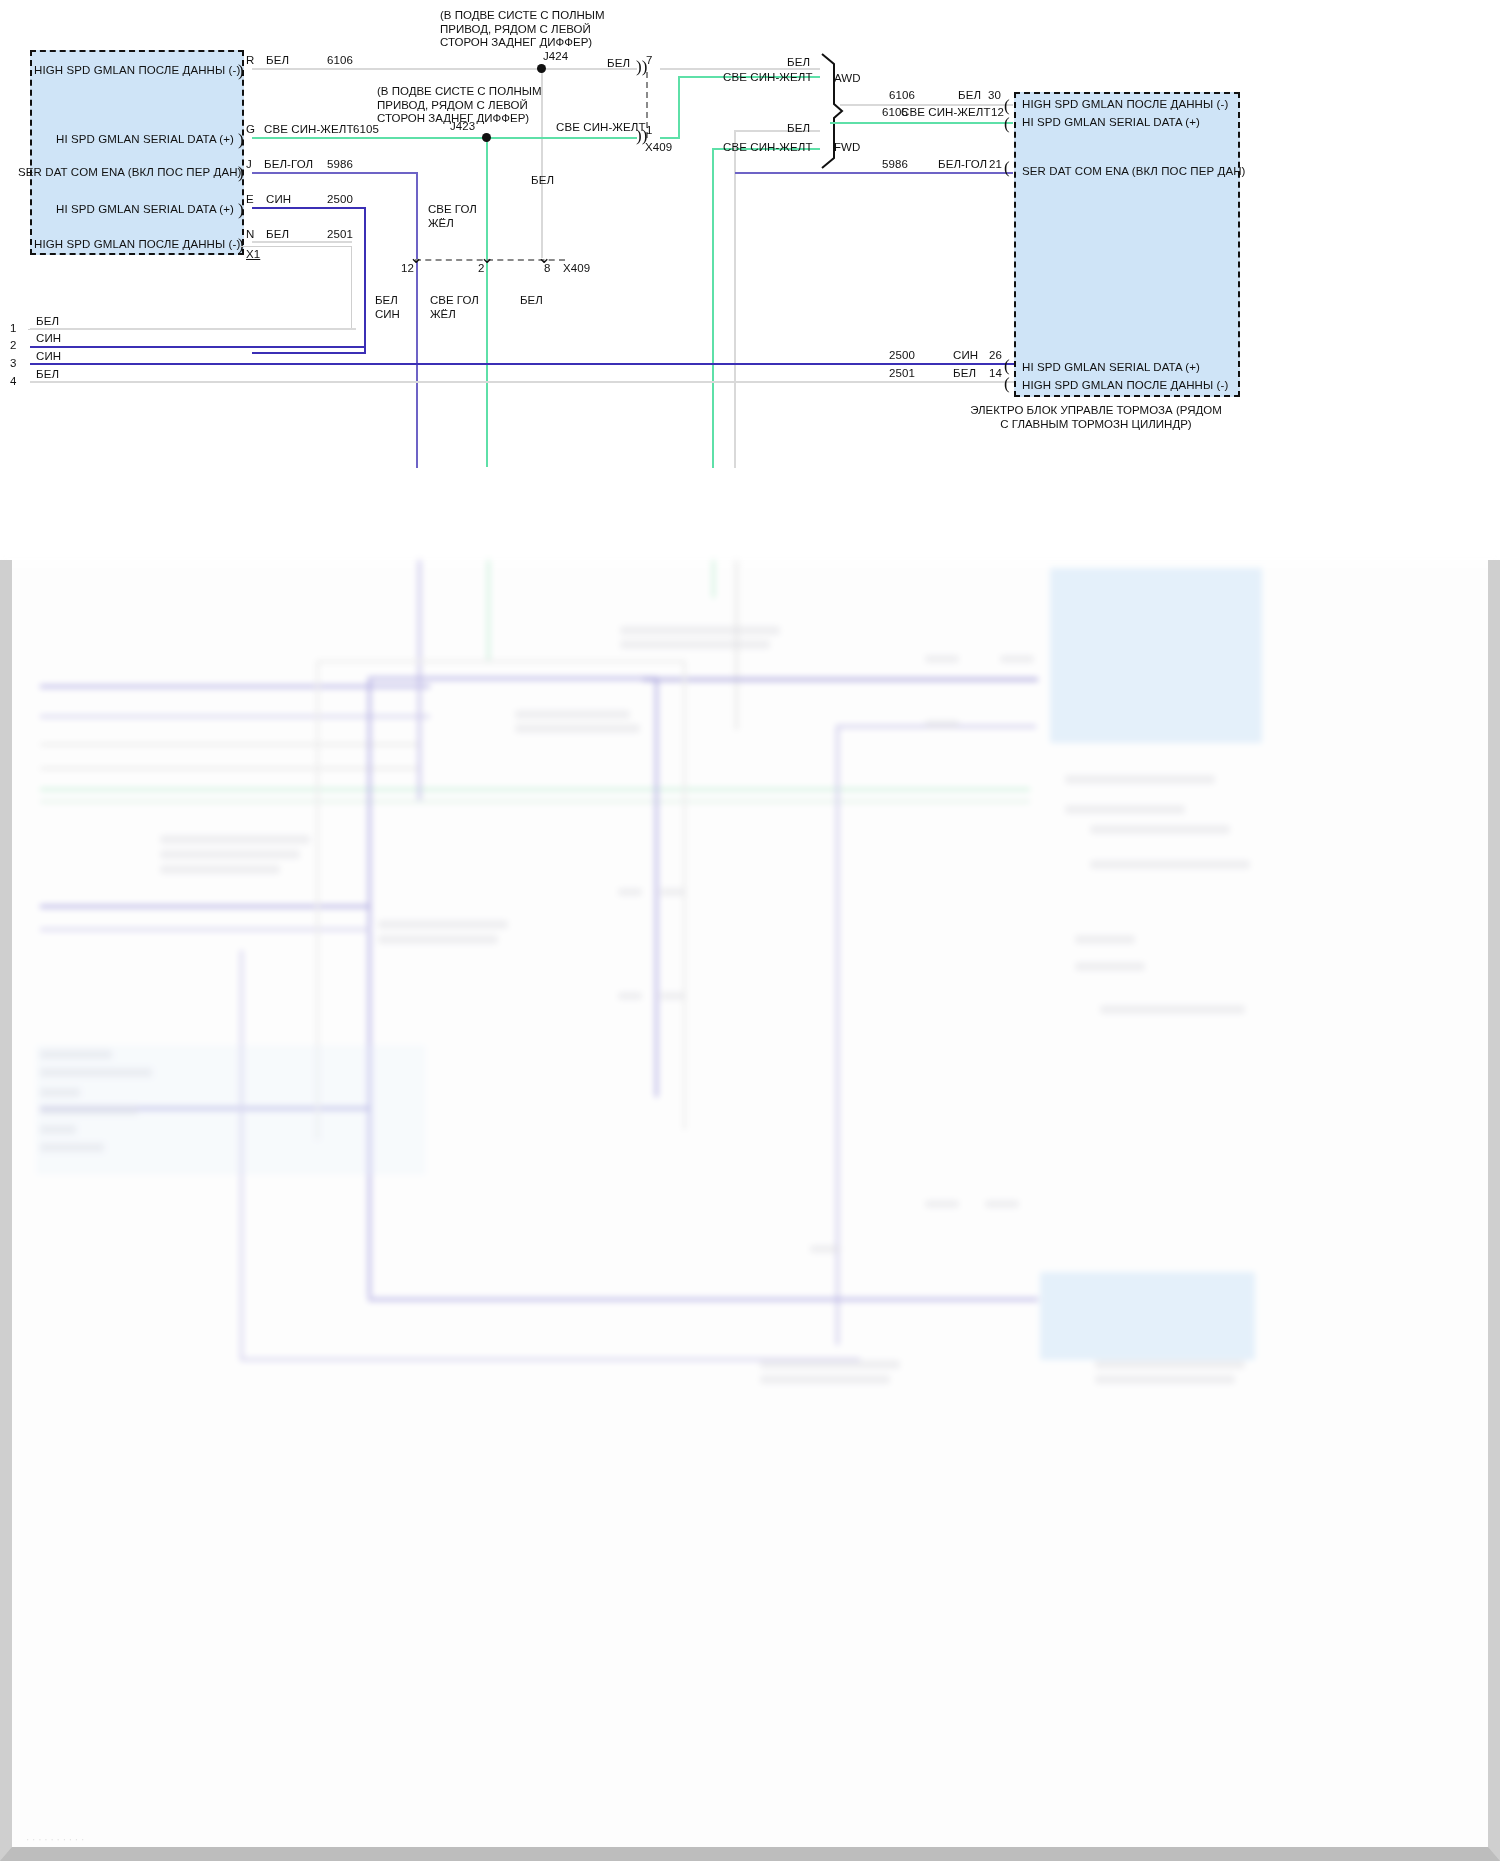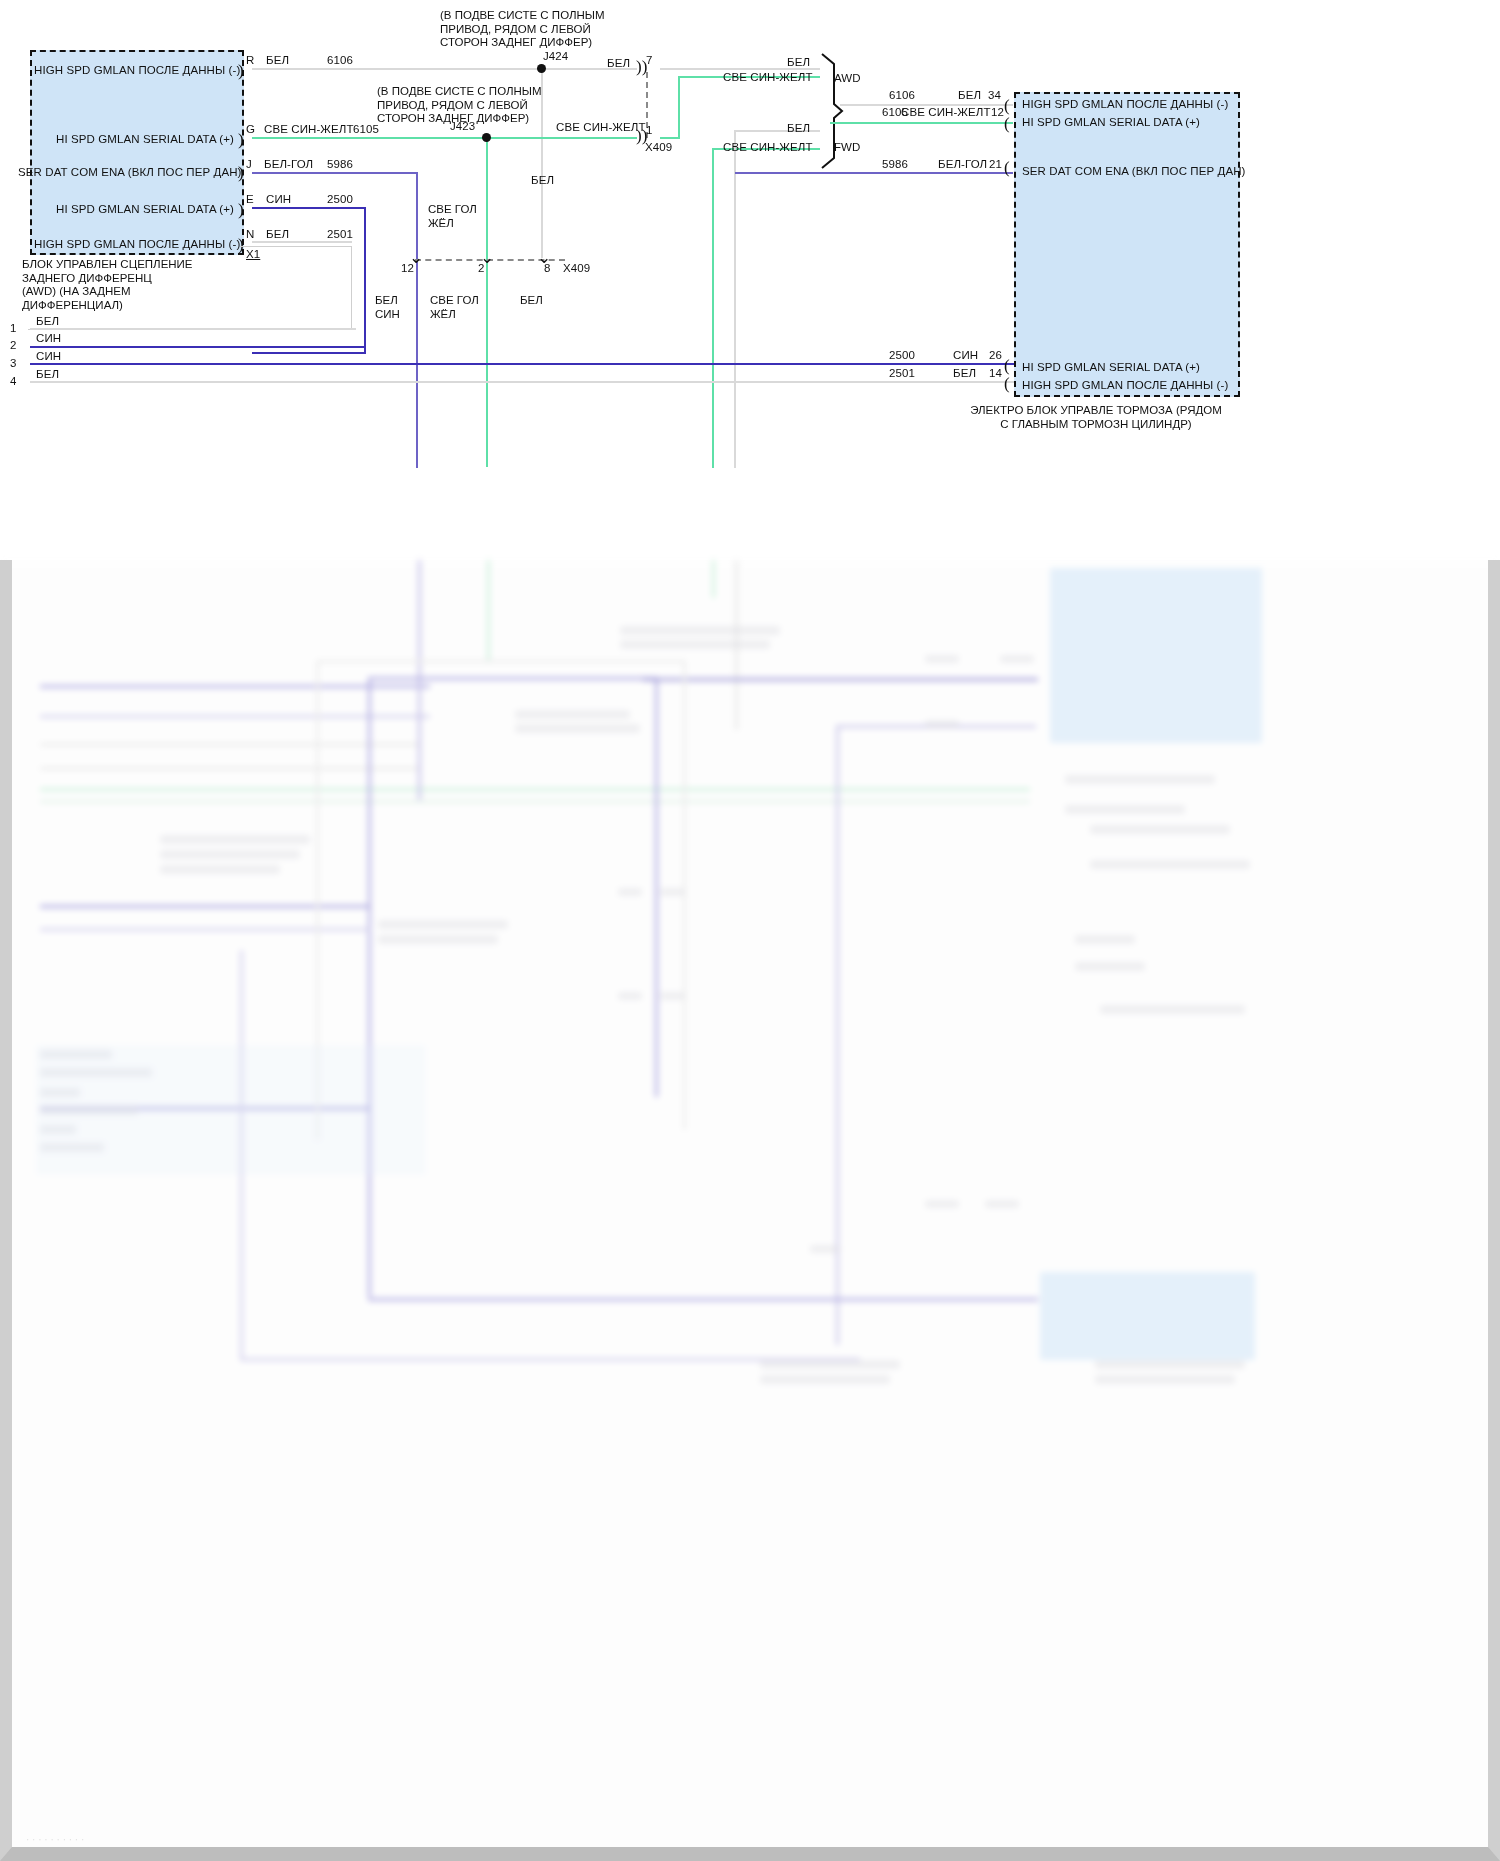--- a/index.html
+++ b/index.html
@@ -89,24 +89,20 @@
     <div class="lbl" style="left:246px;top:193px;">E</div>
     <div class="lbl" style="left:266px;top:193px;">СИН</div>
     <div class="lbl" style="left:327px;top:193px;">2500</div>
 
     <div class="lbl" style="left:246px;top:228px;">N</div>
     <div class="lbl" style="left:266px;top:228px;">БЕЛ</div>
     <div class="lbl" style="left:327px;top:228px;">2501</div>
 
     <div class="lbl" style="left:246px;top:248px;text-decoration:underline;">X1</div>
 
-    <div class="cap" style="left:22px;top:258px;width:215px;">БЛОК УПРАВЛЕН СЦЕПЛЕНИЕ
-ЗАДНЕГО ДИФФЕРЕНЦ
-(AWD) (НА ЗАДНЕМ
-ДИФФЕРЕНЦИАЛ)</div>
 
     <div class="thinbox" style="left:240px;top:246px;width:112px;height:84px;border-left:none;"></div>
     <div class="thinbox" style="left:28px;top:246px;width:324px;height:84px;border:none;border-bottom:1px solid #cfcfcf;"></div>
 
     <div class="cnum" style="left:10px;top:322px;">1</div>
     <div class="lbl" style="left:36px;top:315px;">БЕЛ</div>
     <div class="cnum" style="left:10px;top:339px;">2</div>
     <div class="lbl" style="left:36px;top:332px;">СИН</div>
     <div class="cnum" style="left:10px;top:357px;">3</div>
     <div class="lbl" style="left:36px;top:350px;">СИН</div>
@@ -205,21 +201,21 @@
     <div class="w h vio" style="left:735px;top:172px;width:278px;"></div>
 
     <div class="brc" style="left:1004px;top:97px;">(</div>
     <div class="brc" style="left:1004px;top:115px;">(</div>
     <div class="brc" style="left:1004px;top:159px;">(</div>
     <div class="brc" style="left:1004px;top:357px;">(</div>
     <div class="brc" style="left:1004px;top:375px;">(</div>
 
     <div class="lbl" style="left:889px;top:89px;">6106</div>
     <div class="lbl" style="left:958px;top:89px;">БЕЛ</div>
-    <div class="lbl" style="left:988px;top:89px;">34</div>
+    <div class="lbl" style="left:988px;top:89px;">30</div>
     <div class="lbl" style="left:1022px;top:98px;">HIGH SPD GMLAN ПОСЛЕ ДАННЫ (-)</div>
 
     <div class="lbl" style="left:882px;top:106px;">6105</div>
     <div class="lbl" style="left:901px;top:106px;">СВЕ СИН-ЖЕЛТ</div>
     <div class="lbl" style="left:991px;top:106px;">12</div>
     <div class="lbl" style="left:1022px;top:116px;">HI SPD GMLAN SERIAL DATA (+)</div>
 
     <div class="lbl" style="left:882px;top:158px;">5986</div>
     <div class="lbl" style="left:938px;top:158px;">БЕЛ-ГОЛ</div>
     <div class="lbl" style="left:989px;top:158px;">21</div>

